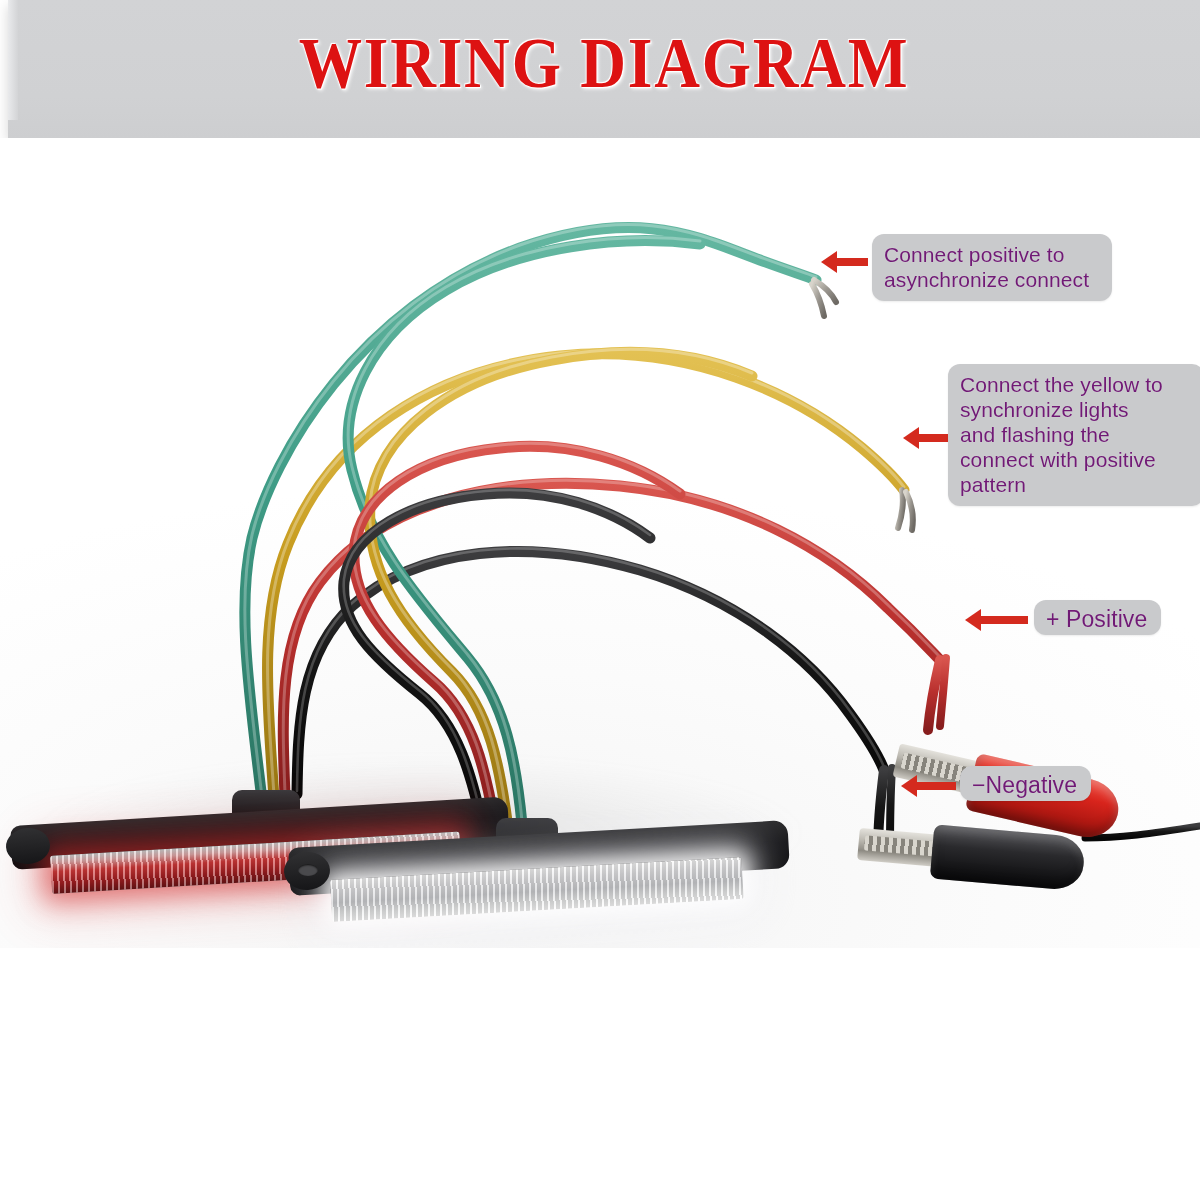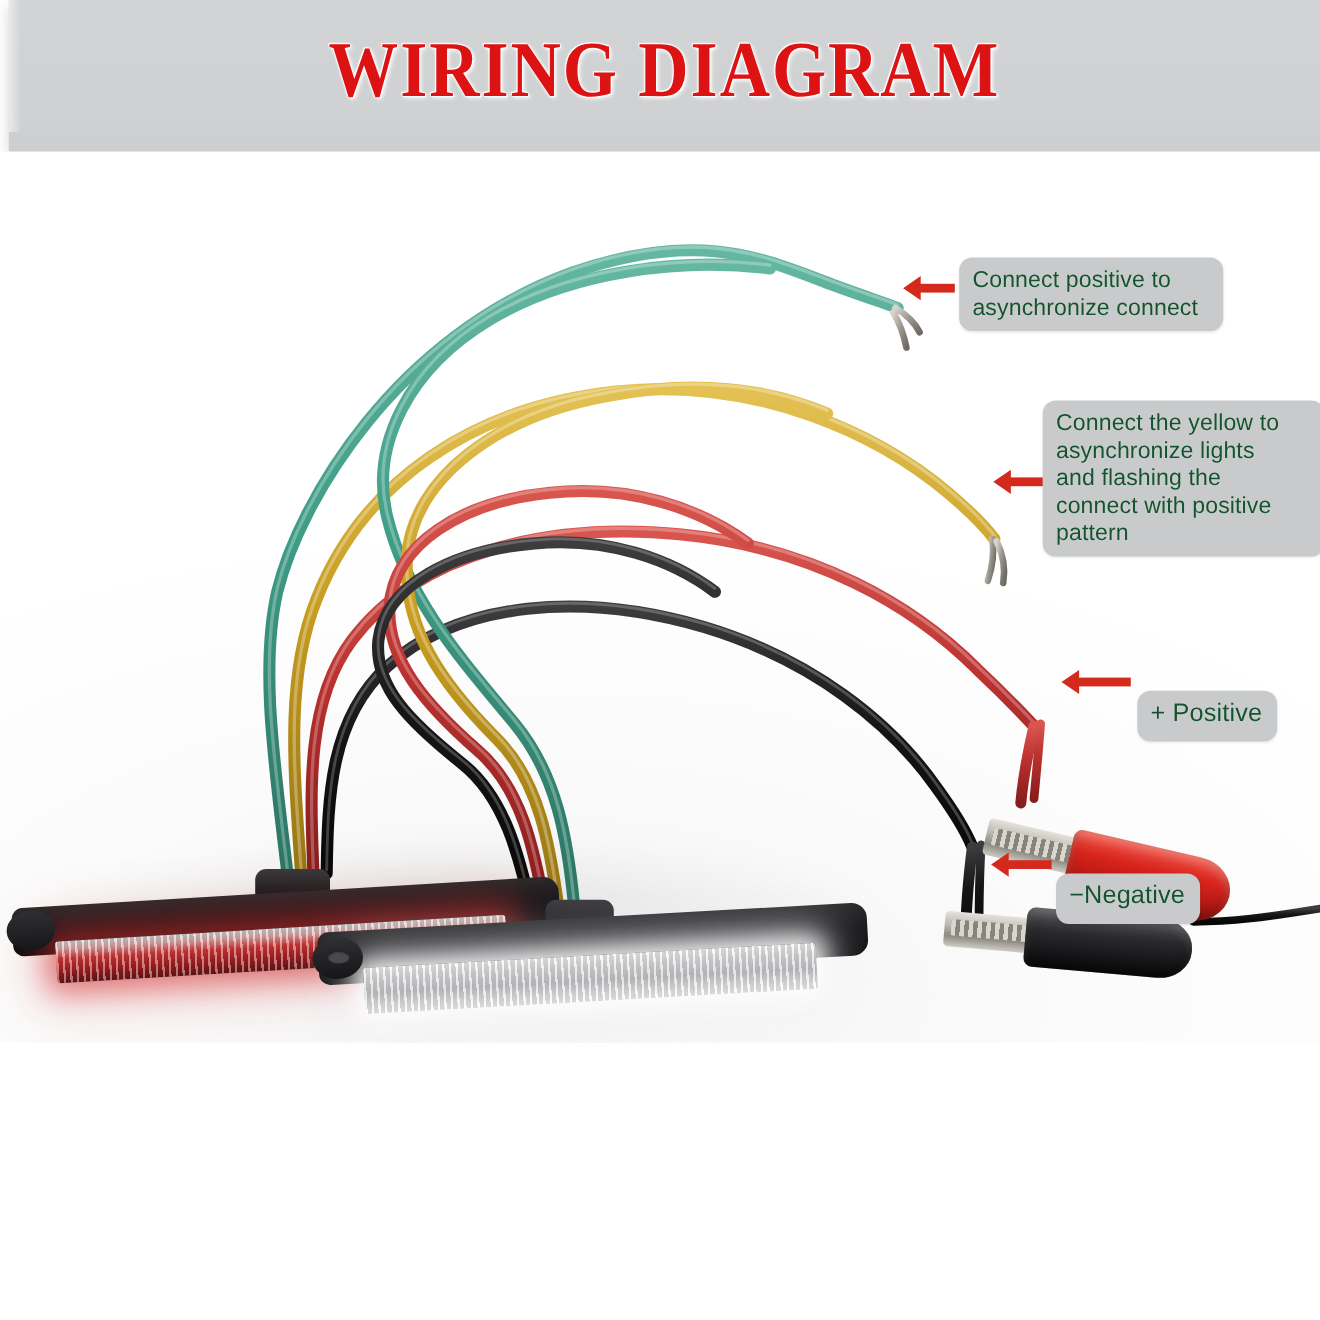--- a/index.html
+++ b/index.html
@@ -69,29 +69,29 @@
     filter: blur(7px);
   }
 
   svg.wires { position:absolute; left:0; top:0; width:1200px; height:1062px; }
 
   
   .callout {
     position: absolute;
     background: #c9cacc;
     border-radius: 12px;
-    color: #14532d;
+    color: #701a75;
     font-size: 21px;
     line-height: 25px;
     padding: 8px 12px 9px 12px;
     letter-spacing: .1px;
     text-shadow: 0 0 1px rgba(255,255,255,.55);
     box-shadow: 0 1px 2px rgba(0,0,0,.08);
   }
-  .callout.small { font-size: 23px; line-height: 27px; padding: 6px 14px 13px 12px; margin-top: 28px; }
+  .callout.small { font-size: 23px; line-height: 27px; padding: 6px 14px 2px 12px; }
 
   .arrow {
     position: absolute;
     height: 8px;
     background: #d42a1e;
   }
   .arrow::before {
     content: "";
     position: absolute;
     left: -15px; top: -7px;
@@ -306,21 +306,21 @@
 
     <div class="arrow" style="left:836px; top:120px; width:32px;"></div>
     <div class="callout" style="left:872px; top:96px; width:216px;">
       <div>Connect positive to</div>
       <div>asynchronize connect</div>
     </div>
 
     <div class="arrow" style="left:918px; top:296px; width:30px;"></div>
     <div class="callout" style="left:948px; top:226px; width:232px;">
       <div>Connect the yellow to</div>
-      <div>asynchronize lights</div>
+      <div>synchronize lights</div>
       <div>and flashing the</div>
       <div>connect with positive</div>
       <div>pattern</div>
     </div>
 
     <div class="arrow" style="left:980px; top:478px; width:48px;"></div>
     <div class="callout small" style="left:1034px; top:462px;">
       <div>+ Positive</div>
     </div>
 

